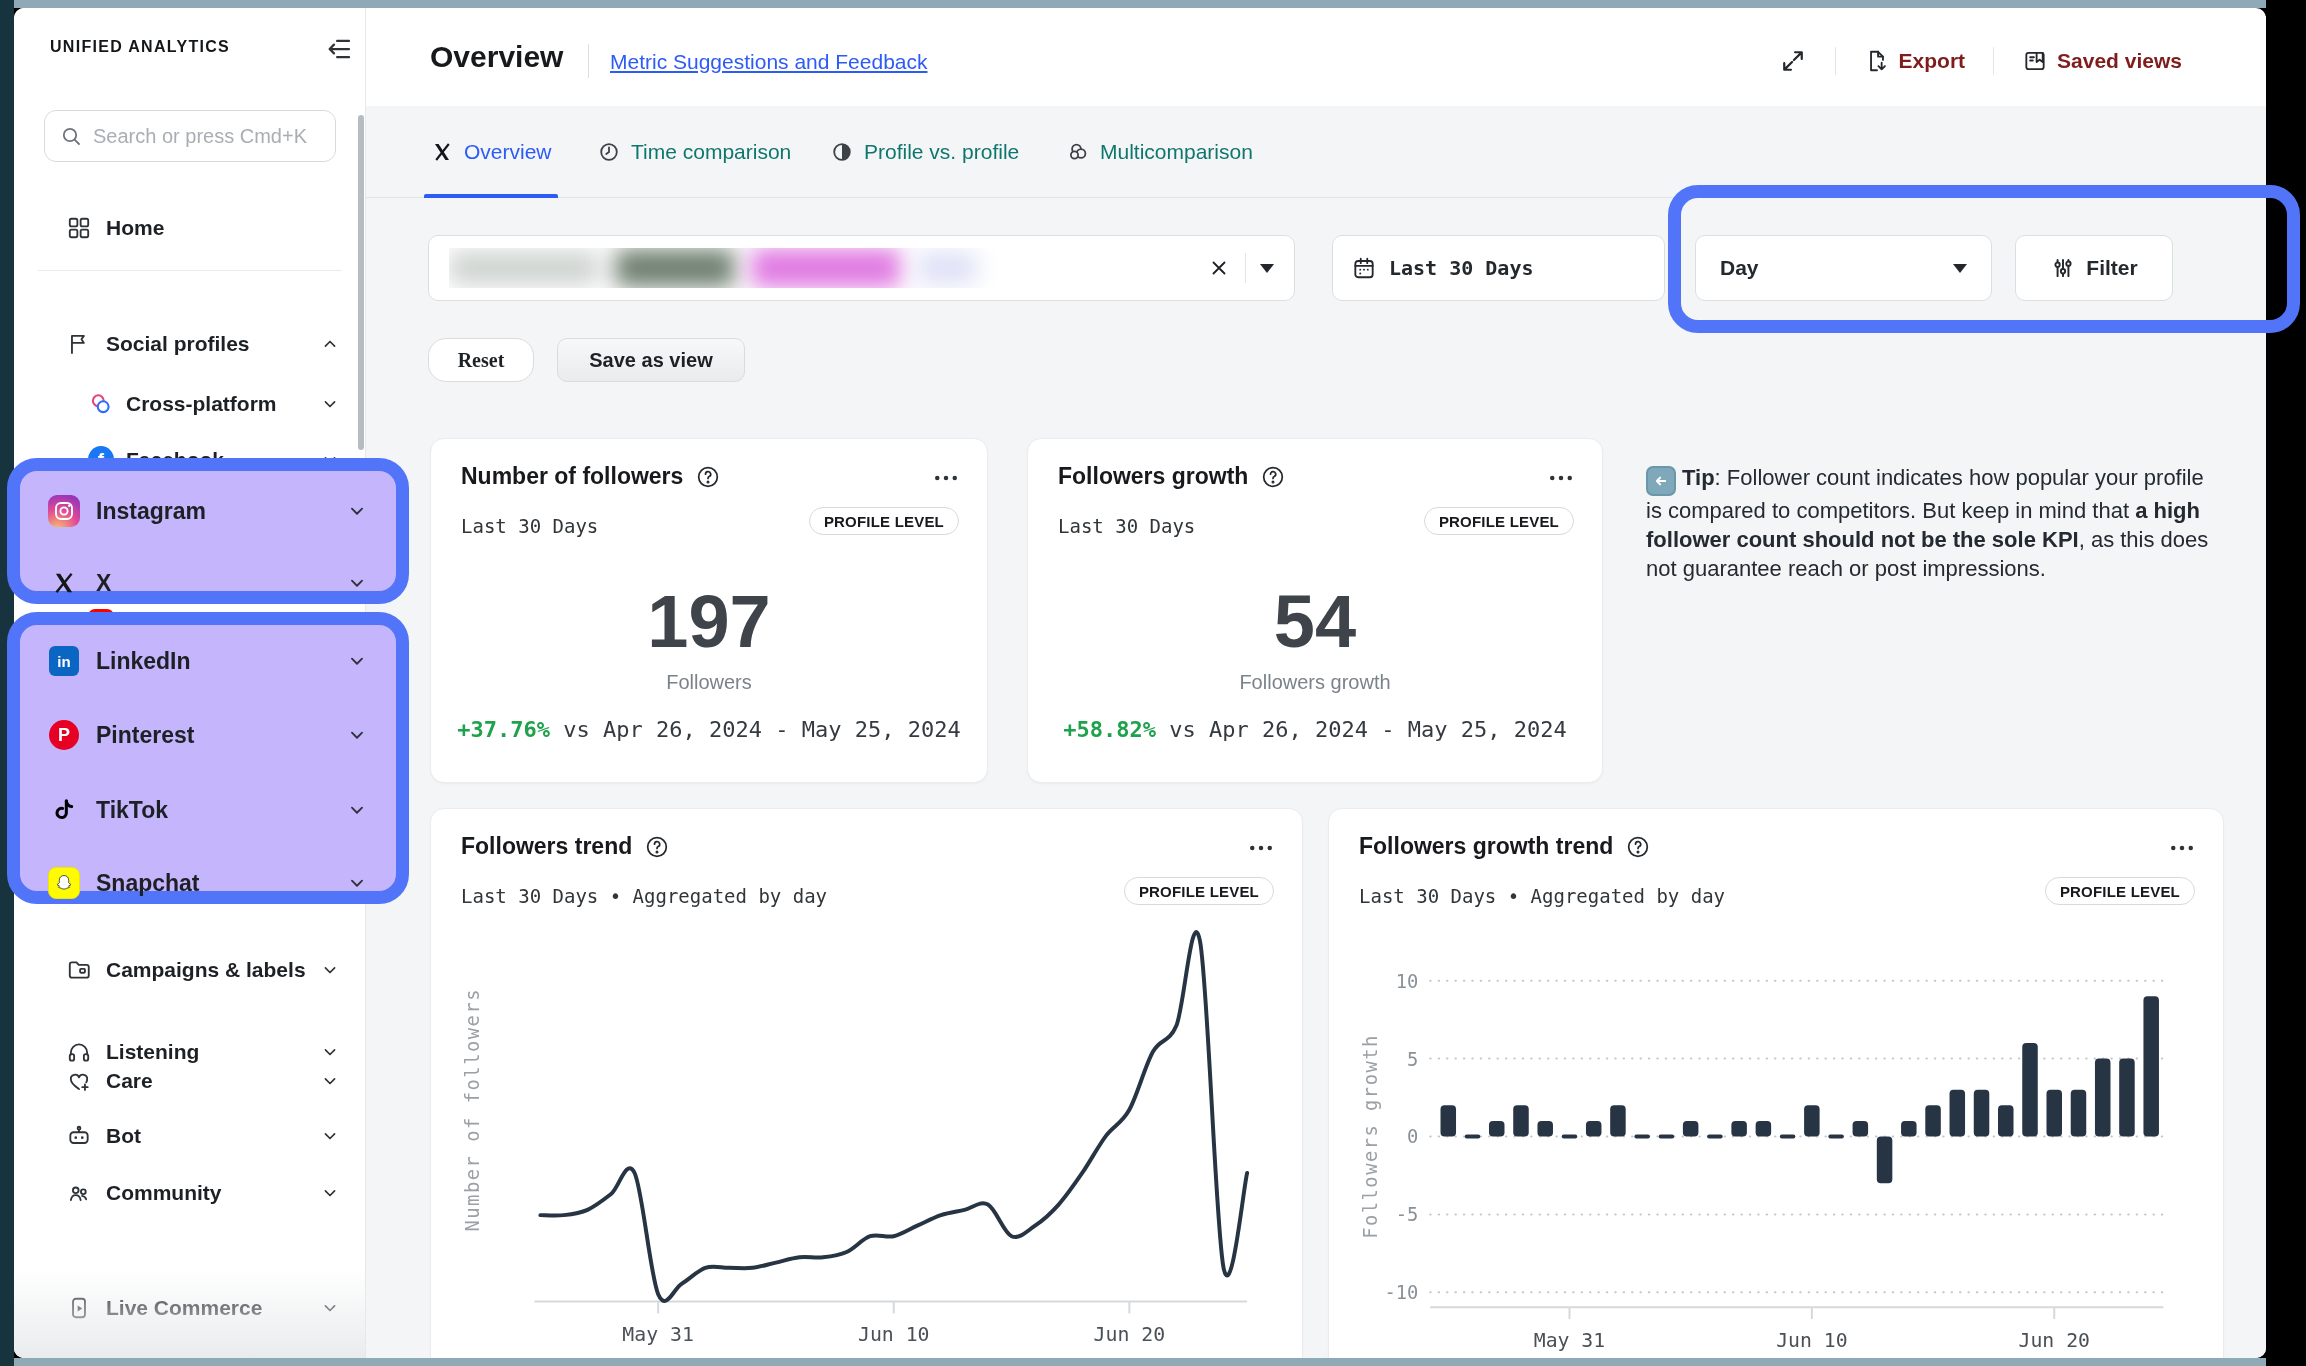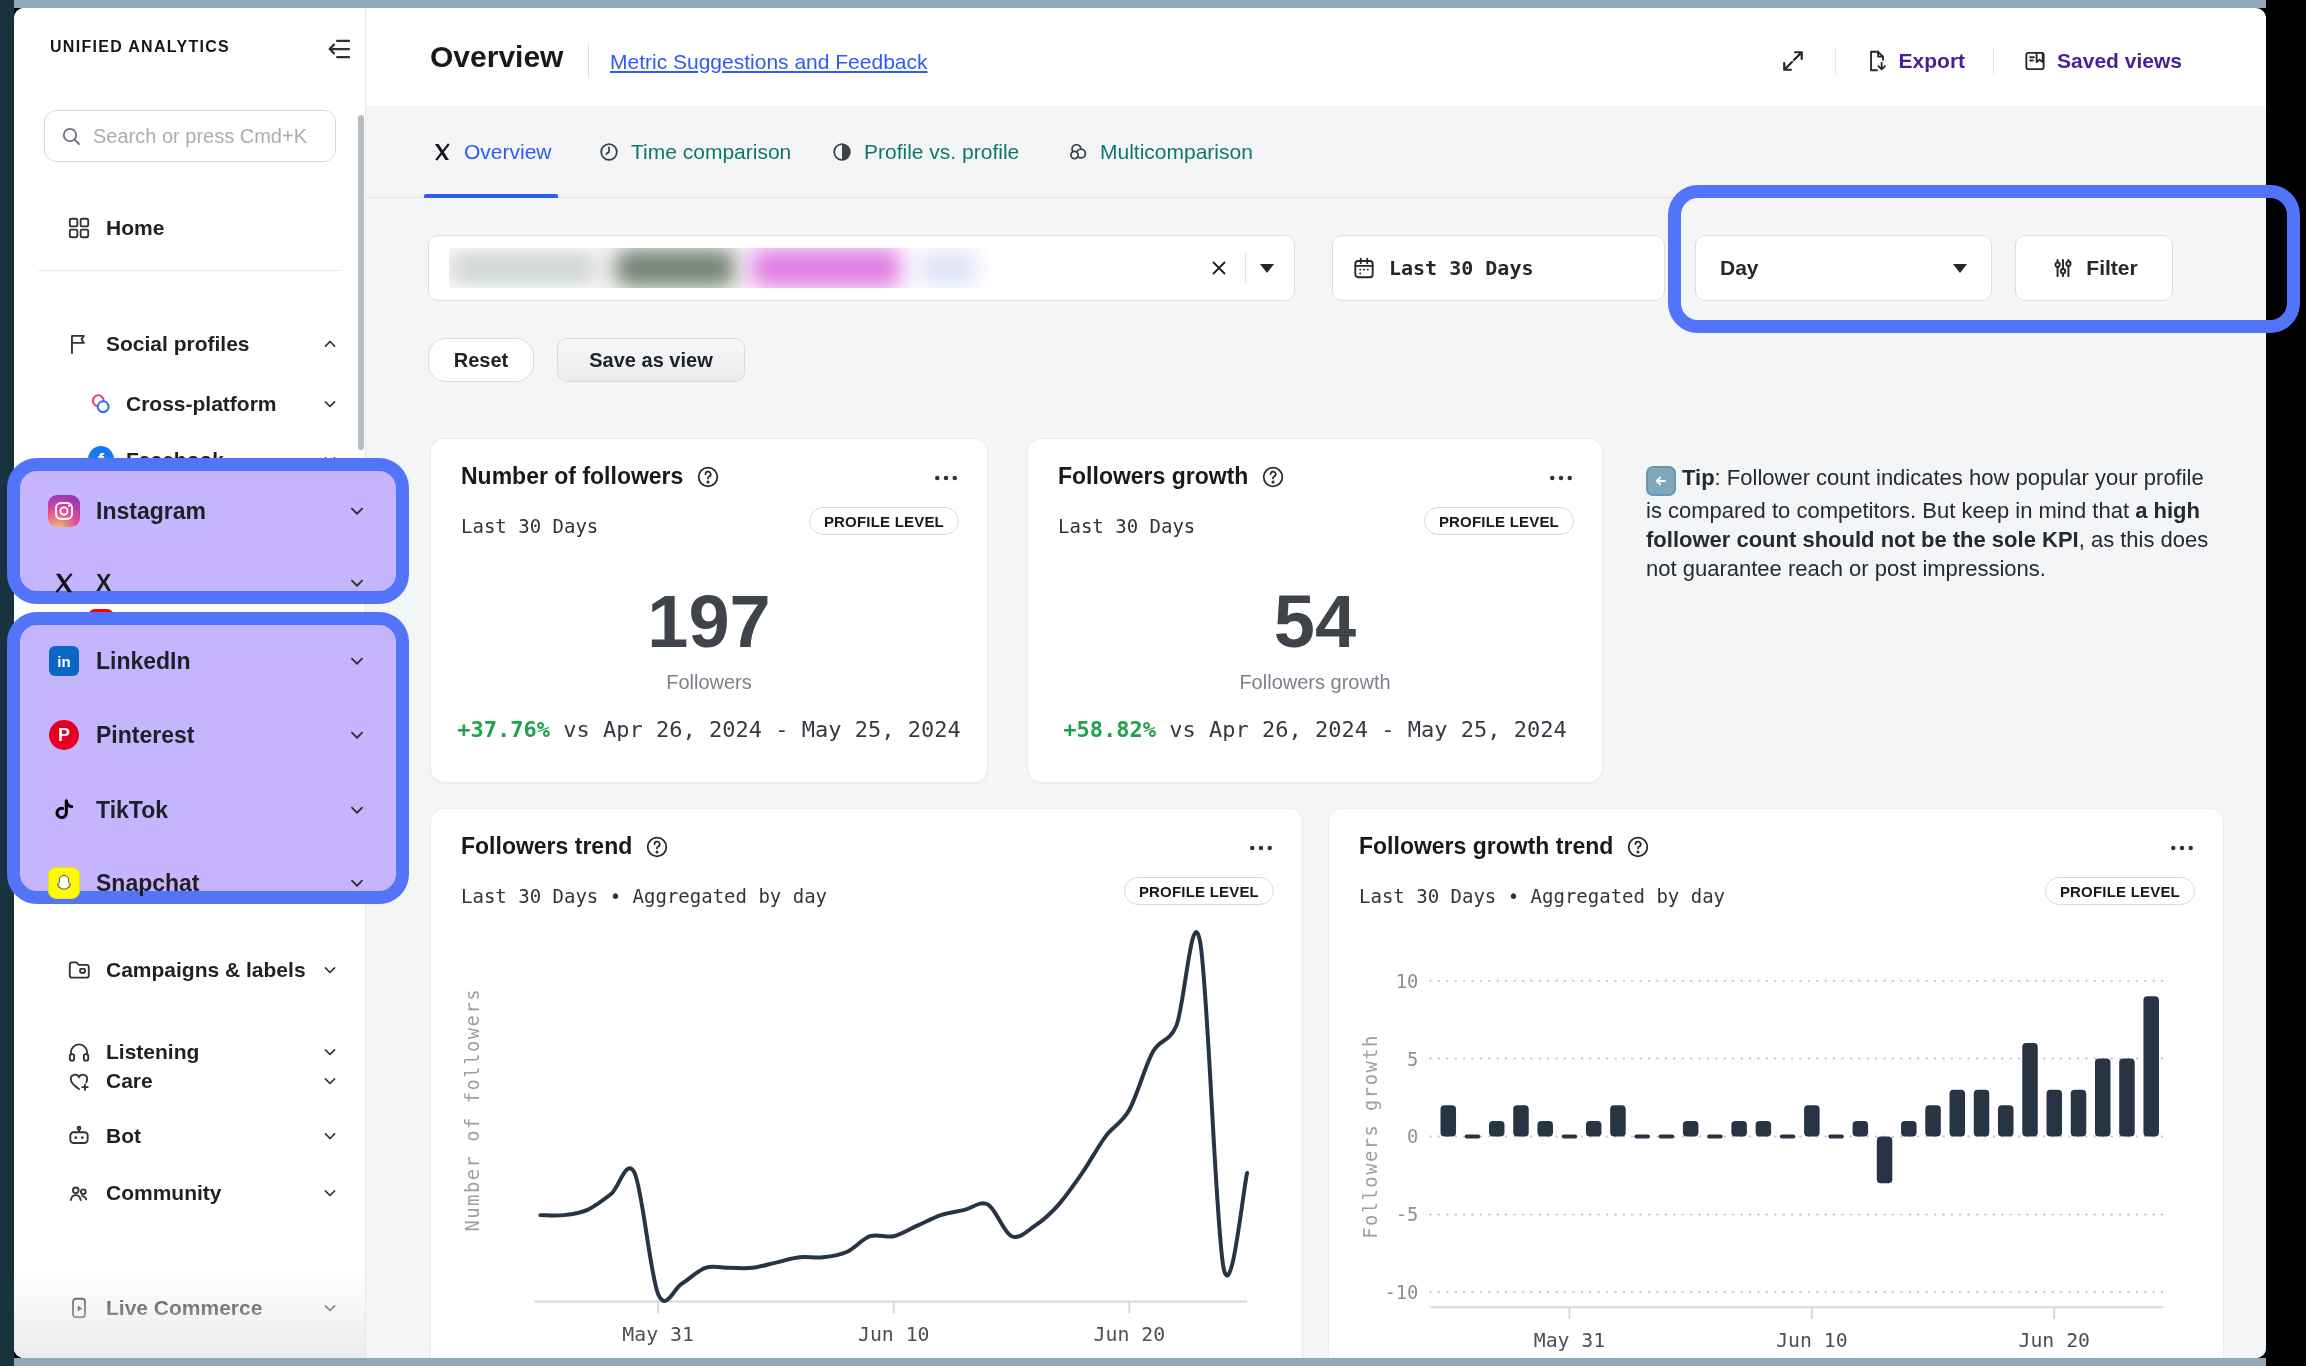--- a/index.html
+++ b/index.html
@@ -29,38 +29,38 @@
   .bic { width:28px; height:28px; display:flex; align-items:center; justify-content:center; color:#fff; font-weight:800; }
 
   
   .main { position:absolute; left:352px; top:8px; width:1900px; height:1350px; background:#f4f5f7; }
   .main-header { position:absolute; left:0; top:0; width:1900px; height:90px; background:#fff; }
   .page-title { position:absolute; left:64px; top:24px; font-size:30px; font-weight:700; color:#17191c; }
   .title-sep { position:absolute; left:222px; top:28px; width:1px; height:34px; background:#dcdfe2; }
   .metric-link { position:absolute; left:244px; top:34px; font-size:21px; color:#2d5bf6; text-decoration:underline; cursor:pointer; }
   .hdr-right { position:absolute; right:84px; top:0; height:90px; display:flex; align-items:center; }
   .hdr-div { width:1px; height:28px; background:#e3e5e8; margin:0 28px; }
-  .hdr-btn { display:flex; align-items:center; gap:9px; font-size:21px; font-weight:700; color:#4c1d95; cursor:pointer;justify-content:space-between; }
+  .hdr-btn { display:flex; align-items:center; gap:9px; font-size:21px; font-weight:700; color:#7f1d1d; cursor:pointer;justify-content:space-between; }
 
   .tabs-row { position:absolute; left:0; top:90px; width:1900px; height:92px; border-bottom:1px solid #e2e4e7; }
   .tab { position:absolute; top:0; height:92px; display:flex; align-items:center; gap:10px; font-size:21px; color:#0f766e; cursor:pointer; }
   .tab.active { color:#2d5bf6; }
   .tab.active .underline { position:absolute; left:-6px; bottom:0; width:calc(100% + 12px); height:4px; background:#2d5bf6; border-radius:2px 2px 0 0; }
 
   .ctl { position:absolute; background:#fff; border:1px solid #dcdfe2; border-radius:10px; display:flex; align-items:center; }
   .profile-selector { left:62px; top:219px; width:867px; height:66px; padding:0 20px; overflow:hidden; }
   .chips { display:flex; align-items:center; gap:16px; flex:1; overflow:hidden; }
   .chip { border-radius:8px; filter:blur(11px); flex-shrink:0; }
   .sel-right { display:flex; align-items:center; gap:14px; margin-left:auto; }
   .vdiv { width:1px; height:30px; background:#e1e4e6; }
   .caret { width:0; height:0; border-left:7px solid transparent; border-right:7px solid transparent; border-top:9px solid #23272c; }
   .daterange { left:966px; top:219px; width:333px; height:66px; padding:0 18px; gap:12px; font-size:20px; font-weight:600; color:#24292e; cursor:pointer; }
   .daybox { left:1329px; top:219px; width:297px; height:66px; padding:0 24px; font-size:21px; font-weight:700; color:#24292e; cursor:pointer; justify-content:space-between; }
   .filterbtn { left:1649px; top:219px; width:158px; height:66px; justify-content:center; gap:10px; font-size:21px; font-weight:700; color:#24292e; cursor:pointer; }
-  .reset-btn { position:absolute; left:62px; top:322px; width:106px; height:44px; background:#fff; border:1px solid #d9dcdf; border-radius:18px; font-size:20px; font-weight:600; color:#1d2125; display:flex; align-items:center; justify-content:center; cursor:pointer; }
+  .reset-btn { position:absolute; left:62px; top:322px; width:106px; height:44px; background:#fff; border:1px solid #d9dcdf; border-radius:18px; font-size:20px; font-weight:600; color:#1d2125; display:flex; align-items:center; justify-content:center; cursor:pointer;font-family:Liberation Serif, serif; }
   .save-btn { position:absolute; left:191px; top:322px; width:188px; height:44px; background:linear-gradient(#f7f8f9,#e9ebed); border:1px solid #d9dcdf; border-radius:10px; font-size:20px; font-weight:600; color:#1d2125; display:flex; align-items:center; justify-content:center; cursor:pointer; }
 
   .card { position:absolute; background:#fff; border:1px solid #ececee; border-radius:14px; box-shadow:0 1px 2px rgba(20,25,30,.04); }
   .card-title-row { position:absolute; left:30px; top:24px; display:flex; align-items:center; gap:12px; }
   .card-title { font-size:23px; font-weight:700; color:#17191d; white-space:nowrap; }
   .qmark { width:26px; height:26px; }
   .dots-menu { position:absolute; right:26px; top:24px; width:30px; height:30px; cursor:pointer; }
   .card-period { position:absolute; left:30px; top:76px; font-size:19px; color:#303539; }
   .badge { position:absolute; right:28px; top:68px; border:1.5px solid #d7dadd; border-radius:999px; padding:5px 14px 4px; font-size:15px; font-weight:700; color:#17191d; letter-spacing:0.2px; background:#fff; white-space:nowrap; }
   .kpi-value { position:absolute; left:0; top:140px; width:100%; text-align:center; font-size:74px; font-weight:600; color:#3f444a; }

